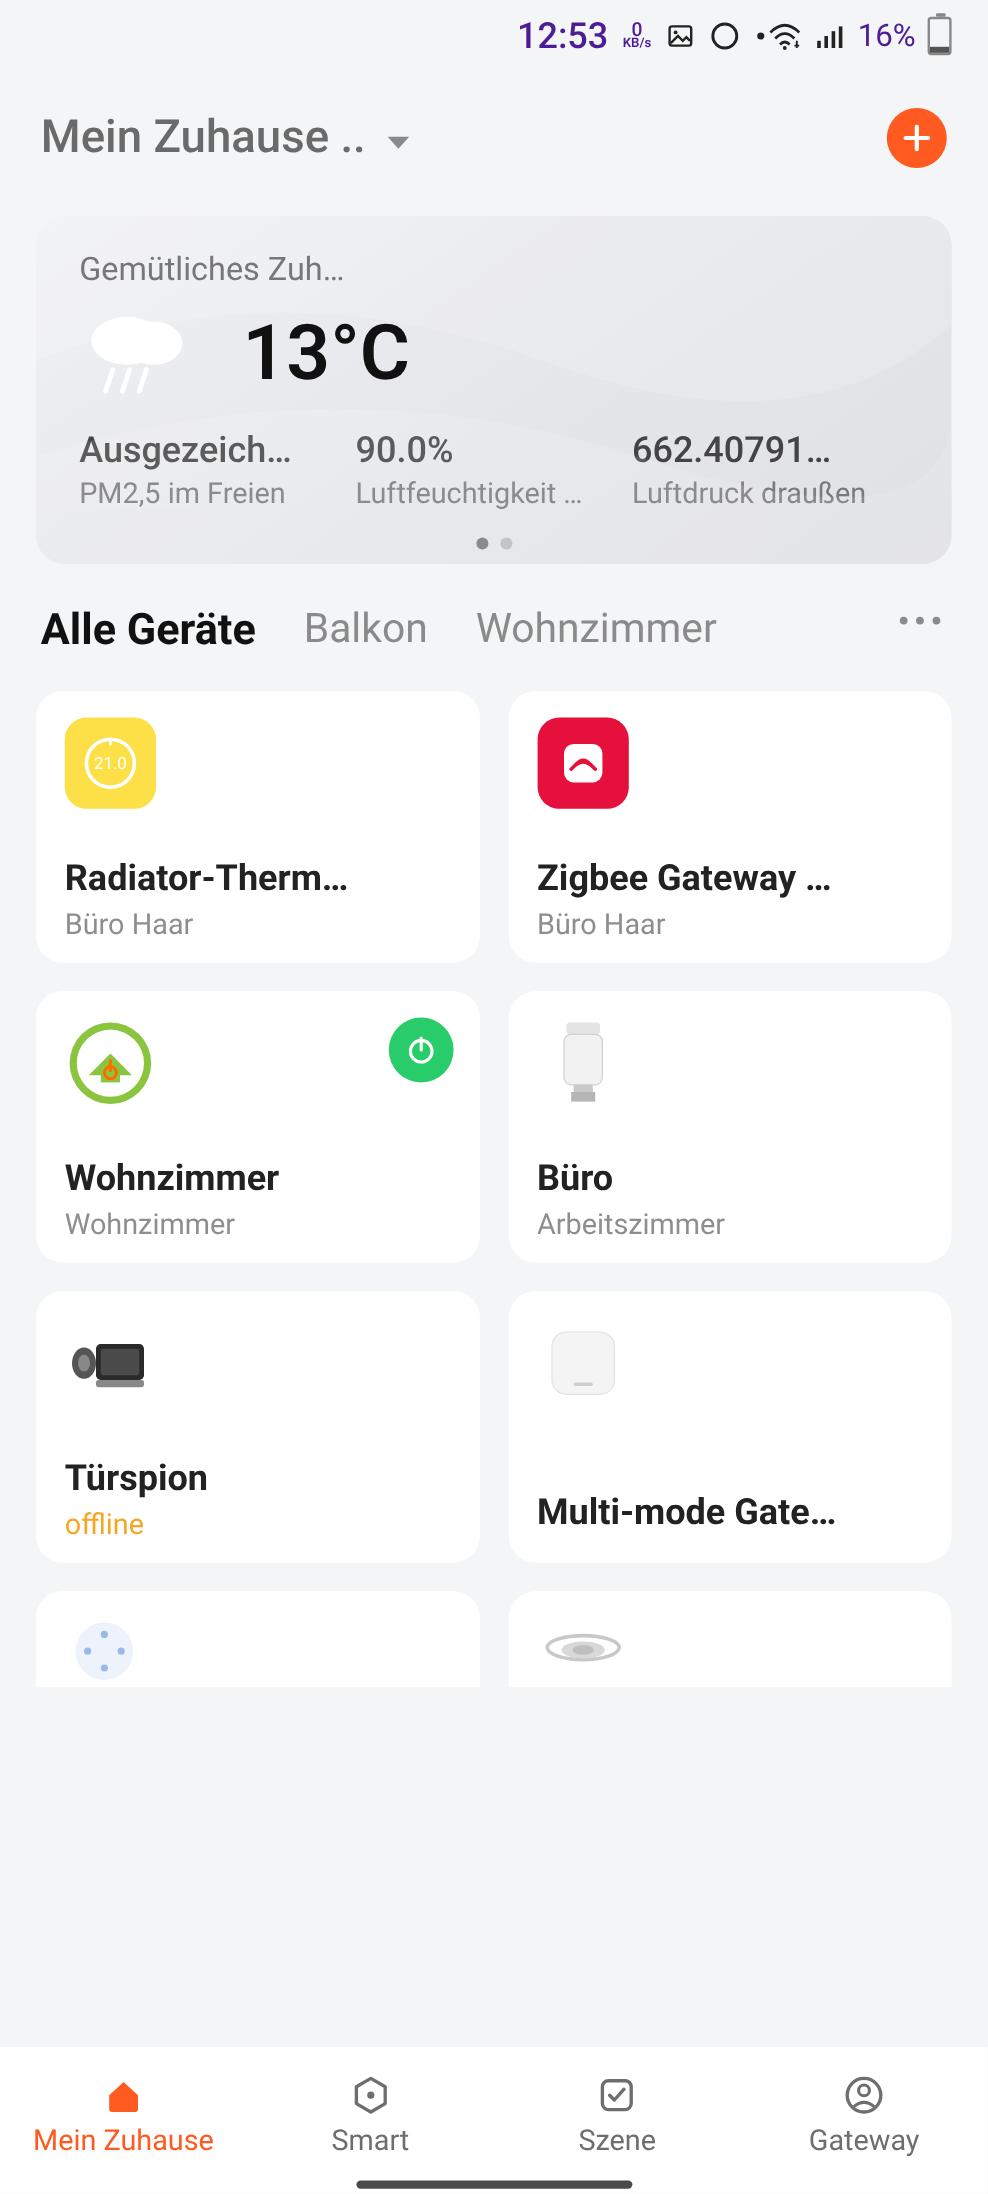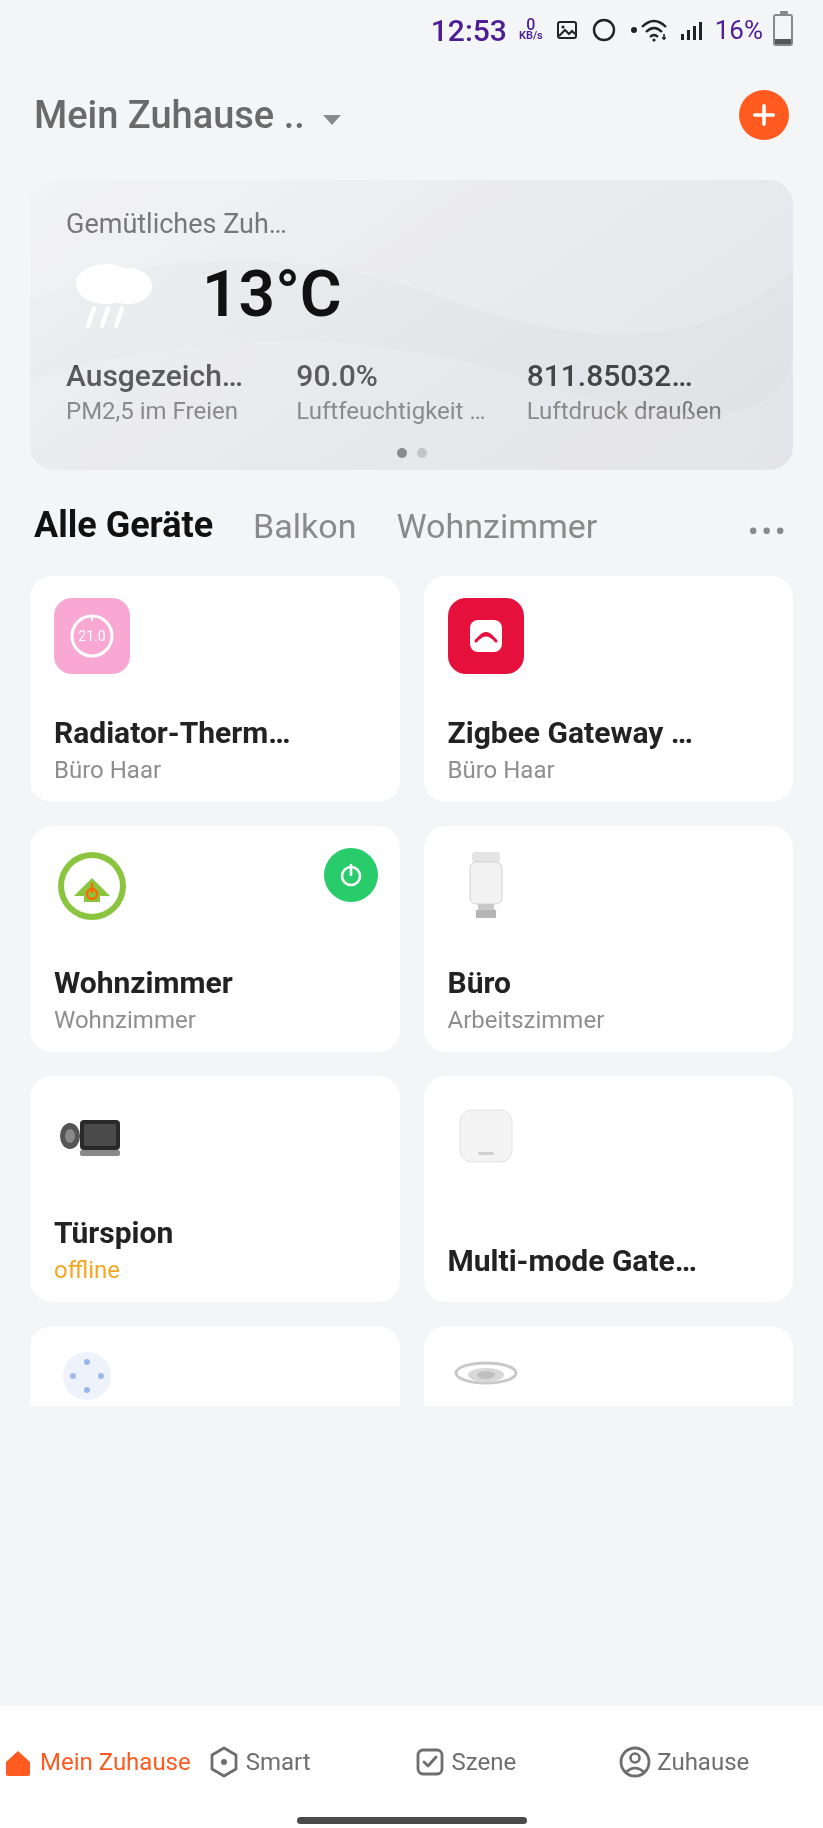--- a/index.html
+++ b/index.html
@@ -30,45 +30,45 @@
   .weather-ico { width:90px; display:flex; justify-content:center; }
   .weather-temp { font-size:64px; font-weight:600; color:#111;}
   .weather-row { display:flex; margin-top:24px; gap:0; }
   .w-col { flex:1; min-width:0; }
   .w-val { font-size:30px; font-weight:500; color:#444; white-space:nowrap; overflow:hidden; text-overflow:ellipsis; }
   .w-lbl { font-size:24px; color:#7a7a7a; margin-top:4px; white-space:nowrap; overflow:hidden; text-overflow:ellipsis;}
   .pager { position:absolute; bottom:12px; left:0; right:0; display:flex; justify-content:center; gap:10px; }
   .pager-dot { width:10px; height:10px; border-radius:50%; background:#c4c4c8; }
   .pager-dot.active { background:#8a8a8e; }
 
-  .tabs { display:flex; align-items:flex-end; padding: 34px 34px 10px 34px; gap:40px; }
+  .tabs { display:flex; align-items:flex-start; padding: 34px 34px 10px 34px; gap:40px; }
   .tab { font-size:34px; color:#8a8a8a; white-space:nowrap; }
   .tab.active { color:#111; font-weight:700; font-size:36px; }
   .tabs-more { margin-left:auto; color:#8a8a8a; letter-spacing:4px; font-size:26px; font-weight:900; }
 
   .grid { padding: 20px 30px 0 30px; display:grid; grid-template-columns: 1fr 1fr; gap: 24px; }
   .card { background:#fff; border-radius:22px; height:226px; padding:22px 22px 18px 24px; position:relative; display:flex; flex-direction:column; }
   .card-icon-zone { height:86px; display:flex; align-items:flex-start; }
   .card-icon-box { width:76px; height:76px; border-radius:18px; display:flex; align-items:center; justify-content:center; }
   .card-title { font-size:30px; font-weight:700; color:#222; white-space:nowrap; overflow:hidden; text-overflow:ellipsis; margin-top:auto; }
   .card-sub { font-size:24px; color:#8e8e8e; margin-top:6px; white-space:nowrap; overflow:hidden; text-overflow:ellipsis;}
   .card-sub.offline { color:#f5a623; }
   .power-btn { position:absolute; top:22px; right:22px; width:54px; height:54px; border-radius:50%; background:#29cc6a; display:flex; align-items:center; justify-content:center; }
 
   .grid-extra { padding: 24px 30px 0 30px; display:grid; grid-template-columns: 1fr 1fr; gap:24px; }
   .card-peek { background:#fff; border-radius:22px 22px 0 0; height:80px; padding:22px 22px 0 24px; }
 
   .navbar { position:absolute; bottom:0; left:0; right:0; height:122px; background:#fff; display:flex; align-items:center; justify-content:space-around; padding-bottom:10px; }
-  .nav-item { display:flex; flex-direction:row; align-items:center; gap:4px; color:#6e6e6e; font-size:24px; width:25%; }
+  .nav-item { display:flex; flex-direction:column; align-items:center; gap:4px; color:#6e6e6e; font-size:24px; width:25%; }
   .nav-item.active { color:#ff5a1f; }
   .nav-ico { height:40px; display:flex; align-items:center; justify-content:center; }
   .home-indicator { position:absolute; bottom:4px; left:50%; transform:translateX(-50%); width:230px; height:7px; background:#4a4a4a; border-radius:4px; }
 
   
-  .ico-gray { background:#f9a8d4; }
+  .ico-gray { background:#fde047; }
   .ico-red { background:#e6103d; }
   .ico-plain { background:transparent; }
 </style>
 </head>
 <body>
 
 <div class="status-bar">
   <div class="status-left">
     <span class="status-time">12:53</span>
     <span class="kb-stack">
@@ -155,21 +155,21 @@
   <div class="weather-row">
     <div class="w-col">
       <div class="w-val">Ausgezeich…</div>
       <div class="w-lbl">PM2,5 im Freien</div>
     </div>
     <div class="w-col">
       <div class="w-val">90.0%</div>
       <div class="w-lbl">Luftfeuchtigkeit …</div>
     </div>
     <div class="w-col">
-      <div class="w-val">811.85032…</div>
+      <div class="w-val">662.40791…</div>
       <div class="w-lbl">Luftdruck draußen</div>
     </div>
   </div>
   <div class="pager">
     <div class="pager-dot active"></div>
     <div class="pager-dot"></div>
   </div>
 </div>
 
 <div class="tabs">
@@ -330,16 +330,16 @@
     <span>Szene</span>
   </div>
   <div class="nav-item">
     <div class="nav-ico">
       <svg width="36" height="36" viewBox="0 0 36 36">
           <circle cx="18" cy="18" r="14" fill="none" stroke="#6e6e6e" stroke-width="2.8"></circle>
           <circle cx="18" cy="14" r="4.5" fill="none" stroke="#6e6e6e" stroke-width="2.6"></circle>
           <path d="M9 28 Q18 20 27 28" fill="none" stroke="#6e6e6e" stroke-width="2.6"></path>
         </svg>
     </div>
-    <span>Zuhause</span>
+    <span>Gateway</span>
   </div>
   <div class="home-indicator"></div>
 </div>
 
 </body></html>

